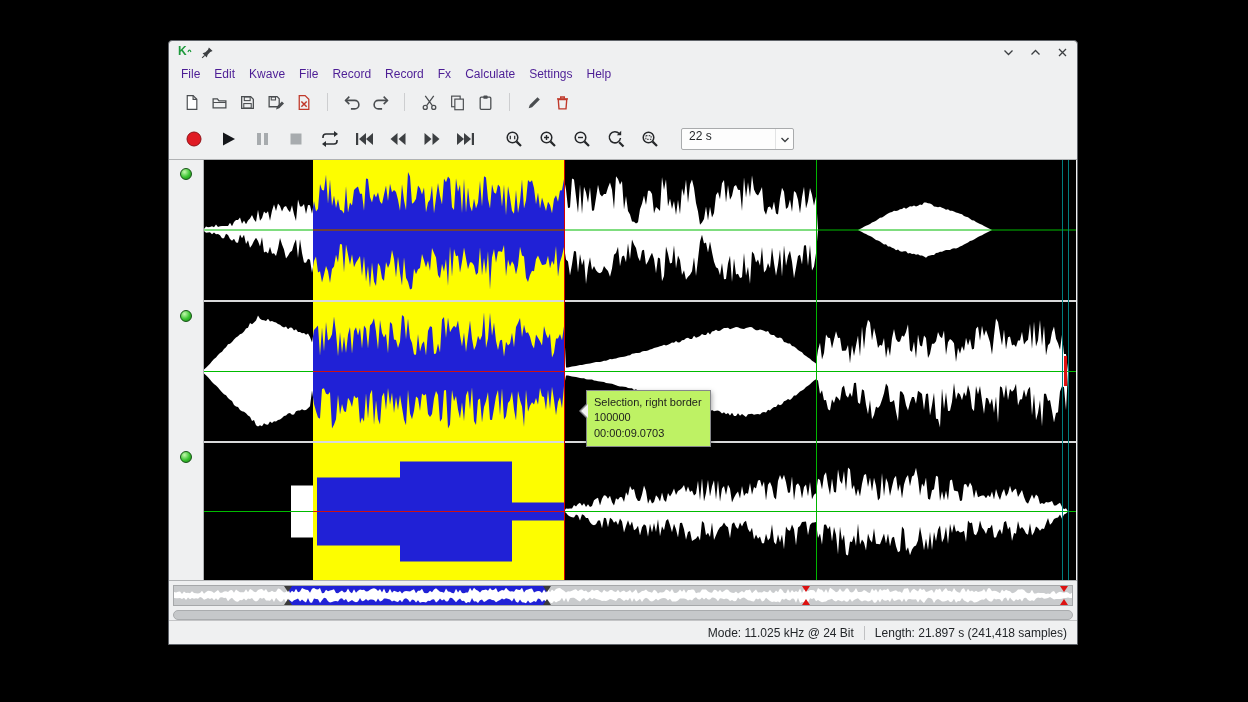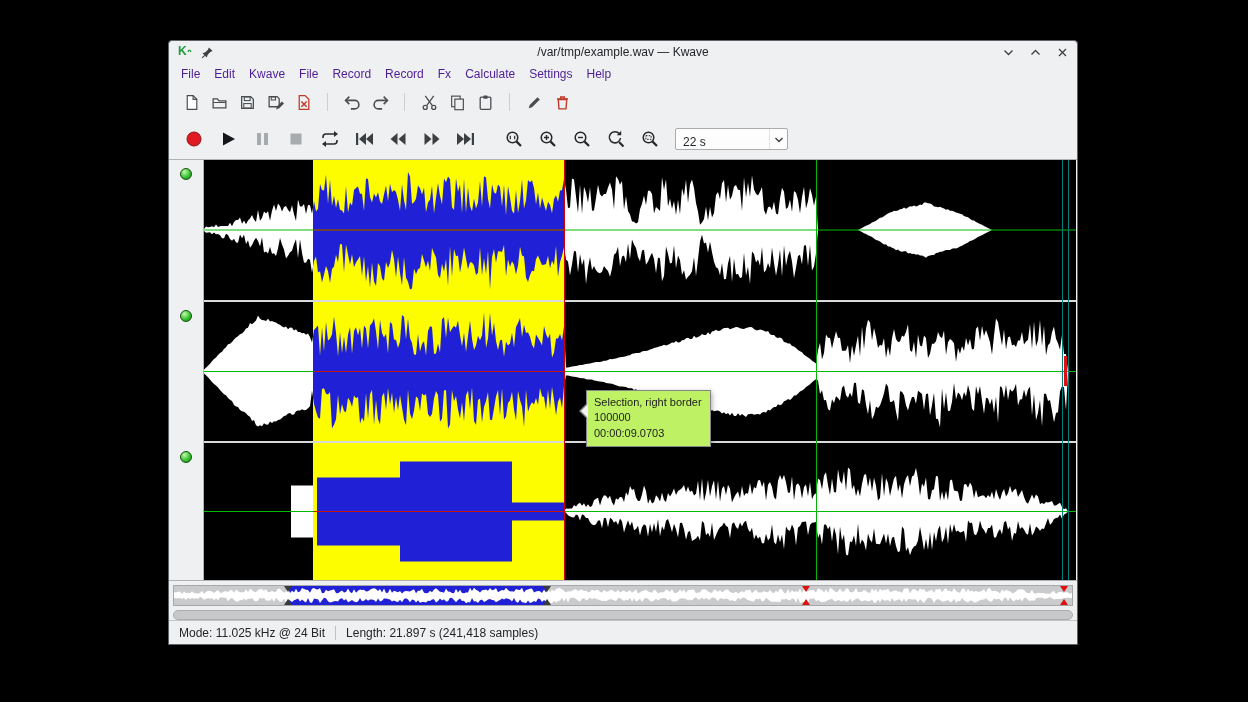--- a/index.html
+++ b/index.html
@@ -25,22 +25,22 @@
   .menubar { position:absolute; top:22px; left:0; right:0; height:22px; display:flex; align-items:center; padding:0 5px; }
   .menu-item { font-size:12px; color:#4c1d95; padding:2px 7px; border-radius:2px; }
   
   .toolbar1 { position:absolute; top:44px; left:0; right:0; height:34px; display:flex; align-items:center; padding:0 10px; gap:4px; }
   .toolbar2 { position:absolute; top:78px; left:0; right:0; height:40px; display:flex; align-items:center; padding:0 12px; gap:8px; }
   .tool-btn  { width:24px; height:24px; display:flex; align-items:center; justify-content:center; border-radius:3px; }
   .tool-btn2 { width:26px; height:26px; display:flex; align-items:center; justify-content:center; border-radius:3px; }
   .tsep { width:1px; height:18px; background:#cdced0; margin:0 8px; }
   .zoom-group-start { margin-left:14px; }
   .combo {
-    margin-left:4px; width:113px; height:22px; background:#fdfdfd;
-    border:1px solid #a9abad; border-radius:2px; display:flex; align-items:flex-end;
+    margin-left:10px; width:113px; height:22px; background:#fdfdfd;
+    border:1px solid #a9abad; border-radius:2px; display:flex; align-items:flex-start;
   }
   .combo-text { flex:1; font-size:12px; color:#232629; padding-left:7px; }
   .combo-btn { width:18px; height:100%; display:flex; align-items:center; justify-content:center; border-left:1px solid #e2e3e4; }
   
   .signal { position:absolute; top:118px; left:0; right:0; height:422px; display:flex; border-top:1px solid #b0b2b4; border-bottom:1px solid #b0b2b4; }
   .gutter { width:35px; position:relative; background:#eff0f1; border-right:1px solid #b0b2b4; }
   .led {
     position:absolute; left:11px; width:12px; height:12px; border-radius:50%;
     background:radial-gradient(circle at 35% 30%, #c3f9ad, #38c32f 55%, #1d7a1a);
     border:1px solid #145214;
@@ -66,21 +66,21 @@
     content:""; position:absolute; left:-6.5px; top:13px;
     border:7px solid transparent; border-left:0; border-right:7px solid #f4f4f3;
   }
   
   .overview { position:absolute; top:544px; left:4px; right:4px; height:21px; border:1px solid #a6a8aa; background:#c9cbcd; overflow:hidden; }
   .overview svg { display:block; }
   .scrollbar { position:absolute; top:569px; left:4px; right:4px; height:10px; }
   .sb-thumb { width:100%; height:10px; border-radius:5px; background:#c6c8ca; border:1px solid #aaacae; }
   .statusbar {
     position:absolute; bottom:0; left:0; right:0; height:24px;
-    border-top:1px solid #c3c4c6; display:flex; align-items:center; justify-content:flex-start;
+    border-top:1px solid #c3c4c6; display:flex; align-items:center; justify-content:flex-end;
     gap:10px; padding:0 10px; font-size:12px; color:#232629;
   }
   .status-sep { width:1px; height:14px; background:#c0c1c3; }
 </style>
 </head>
 <body>
 
 <div id="window">
 
   <div class="titlebar">
@@ -91,21 +91,20 @@
             <path d="M11 9c.8-2.4 2.1-2.4 2.9 0" stroke="#1f9a3d" fill="none" stroke-width="1.2"></path>
           </svg>
       </span>
       <span class="tb-btn">
         <svg width="13" height="13" viewBox="0 0 14 14">
             <path d="M8.5 1.5 12.5 5.5 10 6.5 7.2 9.3 6.2 12.3 1.7 7.8 4.7 6.8 7.5 4z" fill="#3c3f42"></path>
             <path d="M1.2 12.8 4 10" stroke="#3c3f42" stroke-width="1.2"></path>
           </svg>
       </span>
     </div>
-    <div class="title">/var/tmp/example.wav — Kwave</div>
     <div class="tb-btns">
       <span class="tb-btn">
         <svg width="11" height="11" viewBox="0 0 11 11">
             <path d="M1.5 3.5 5.5 7.5 9.5 3.5" fill="none" stroke="#3c3f42" stroke-width="1.3"></path>
           </svg>
       </span>
       <span class="tb-btn">
         <svg width="11" height="11" viewBox="0 0 11 11">
             <path d="M1.5 7.5 5.5 3.5 9.5 7.5" fill="none" stroke="#3c3f42" stroke-width="1.3"></path>
           </svg>

